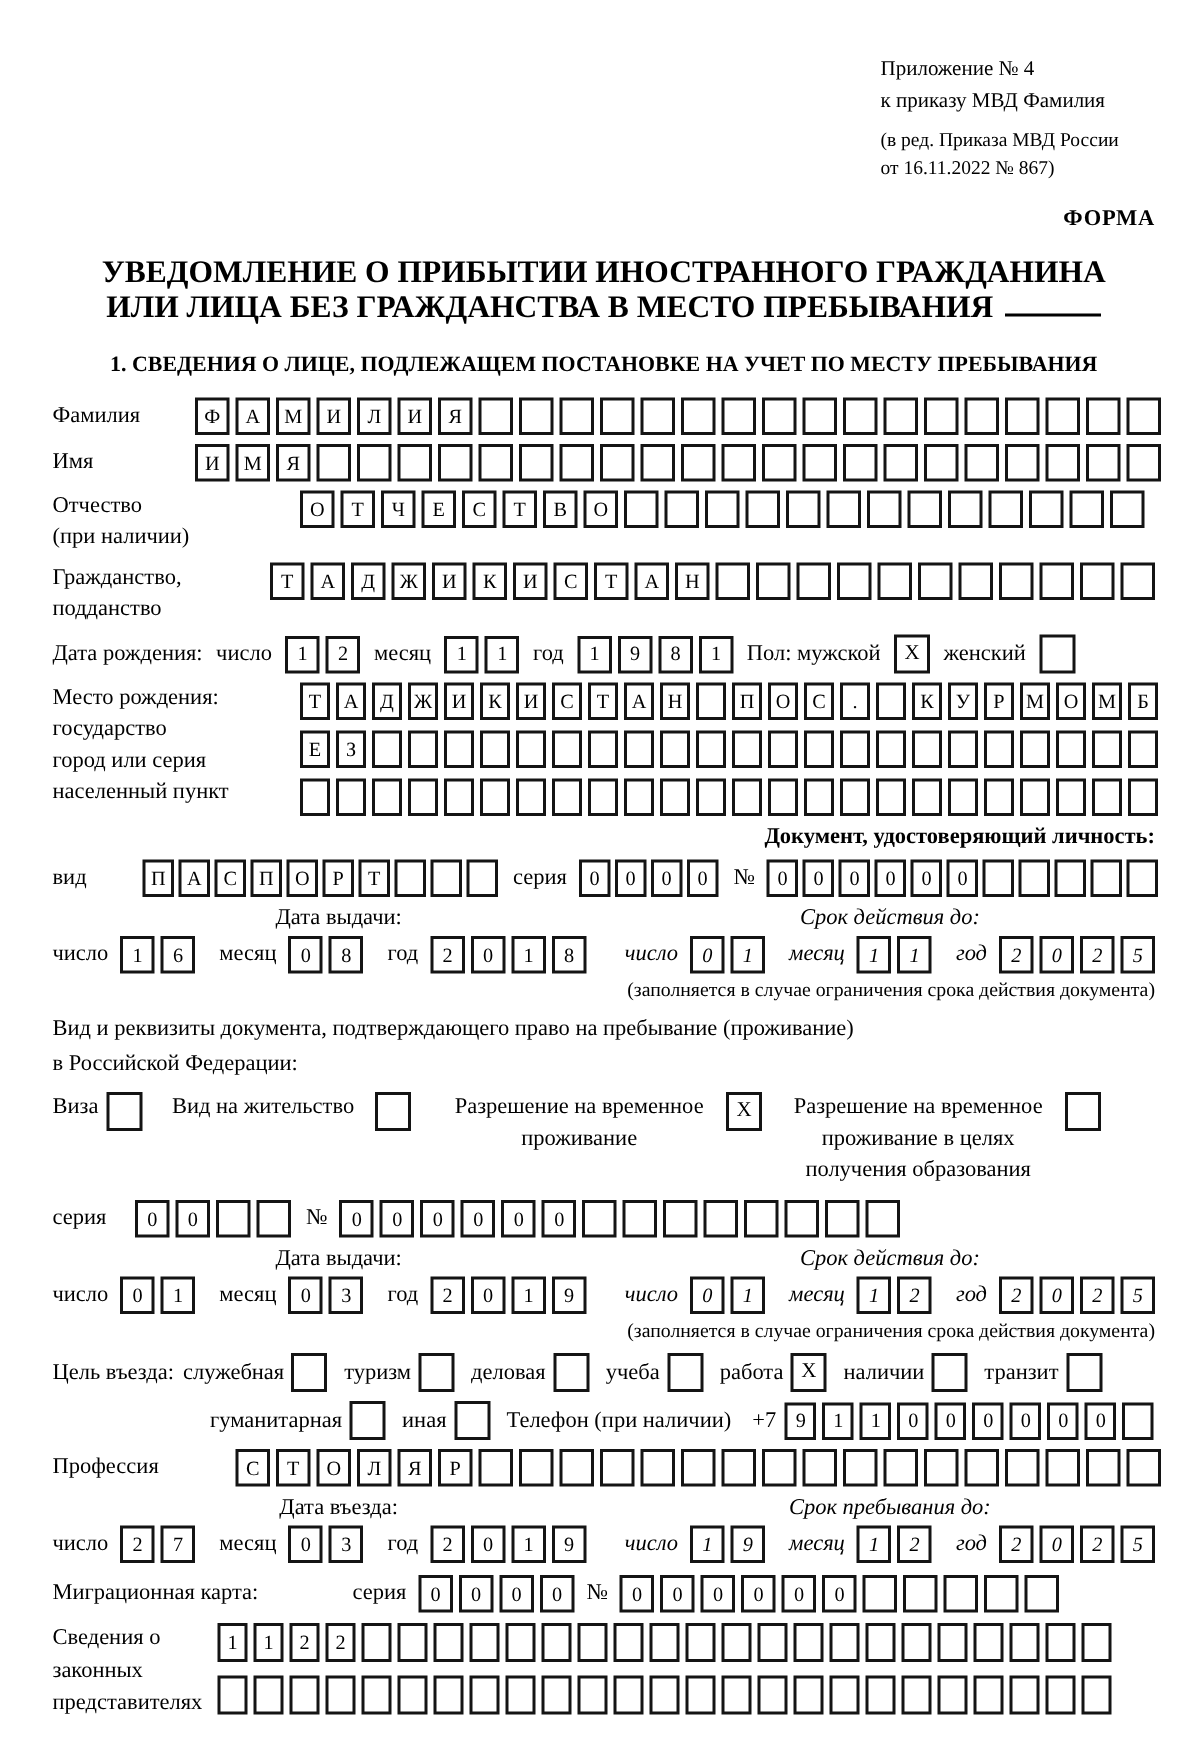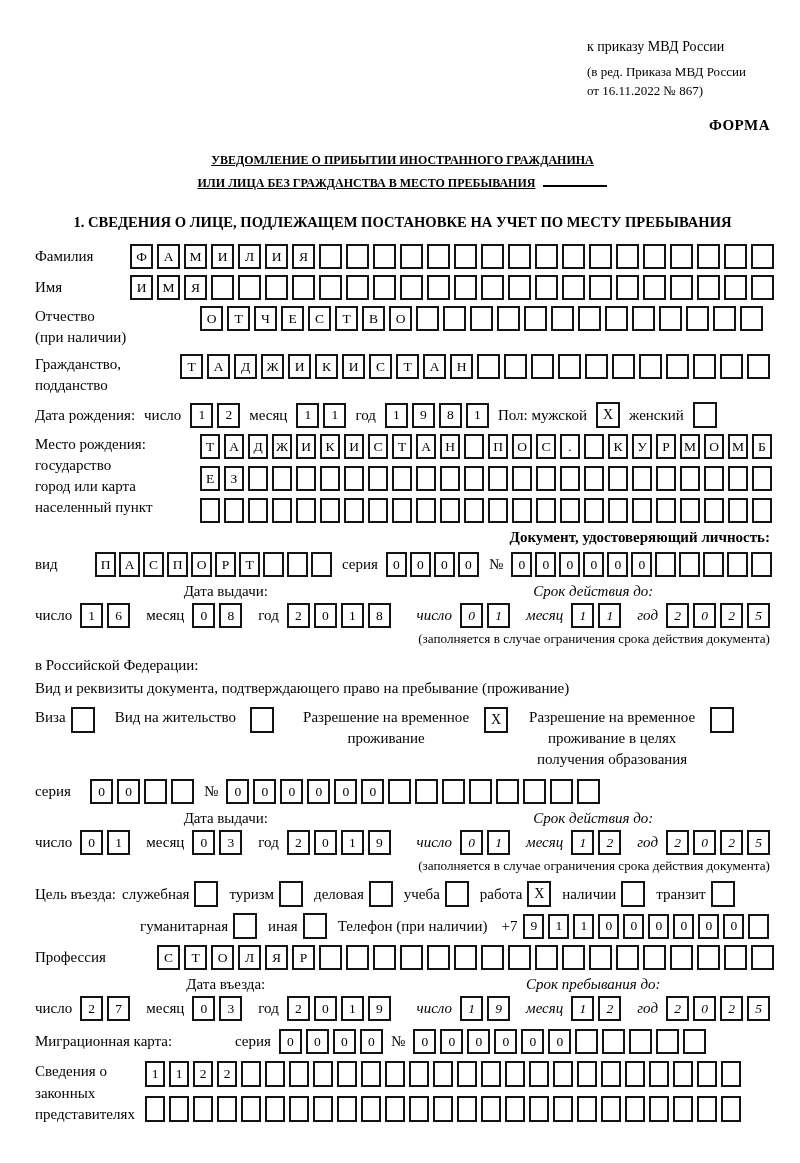--- a/index.html
+++ b/index.html
@@ -5,21 +5,21 @@
   html,body {margin:0;padding:0;background:#ffffff;}
   .page {
     width:800px;height:1163px;background:#fff;color:#000;
     font-family:"Liberation Serif","DejaVu Serif",serif;
     box-sizing:border-box;padding:36px 30px 8px 35px;overflow:hidden;
   }
   
   .hdr {margin-left:552px;font-size:14px;line-height:21px;}
   .hdr .small {font-size:13px;line-height:19px;margin-top:5px;}
   .forma {text-align:right;font-weight:bold;font-size:15px;margin-top:17px;letter-spacing:0.5px;}
-  .title {text-align:center;font-weight:bold;font-size:12px;line-height:23px;margin-top:15px;text-decoration:underline;}
+  .title {text-align:center;font-weight:bold;font-size:21px;line-height:23px;margin-top:15px;}
   .blank-line {display:inline-block;width:64px;border-bottom:2px solid #000;height:13px;margin-left:8px;}
   .sec-heading {text-align:center;font-weight:bold;font-size:14.6px;margin-top:19px;margin-bottom:13px;}
 
   
   .row {display:flex;align-items:flex-start;margin-bottom:6px;}
   .row.vcenter {align-items:center;}
   .lbl {font-size:15px;line-height:19px;flex:none;}
   .lbl-lines div {font-size:15px;line-height:21px;}
   .cells {display:flex;gap:4px;flex:none;flex-wrap:nowrap;}
   .cell {
@@ -69,21 +69,22 @@
 
   .ml8{margin-left:8px;} .ml10{margin-left:10px;} .mr8{margin-right:8px;}
   .lblw60{width:60px;} .lblw55{width:55px;} .lblw200{width:200px;}
 </style>
 </head>
 <body>
 
 <div class="page">
 
   <div class="hdr">
-    <div>к приказу МВД России</div>
+    <div>Приложение № 4</div>
+    <div>к приказу МВД Фамилия</div>
     <div class="small">
       <div>(в ред. Приказа МВД России</div>
       <div>от 16.11.2022 № 867)</div>
     </div>
   </div>
   <div class="forma">ФОРМА</div>
 
   <div class="title">
     <div>УВЕДОМЛЕНИЕ О ПРИБЫТИИ ИНОСТРАННОГО ГРАЖДАНИНА</div>
     <div><span>ИЛИ ЛИЦА БЕЗ ГРАЖДАНСТВА В МЕСТО ПРЕБЫВАНИЯ</span><span class="blank-line"></span></div>
@@ -234,21 +235,21 @@
     <span class="lbl">Пол: мужской</span>
     <span class="checkbox">X</span>
     <span class="lbl">женский</span>
     <span class="checkbox"></span>
   </div>
 
   <div class="row tight">
     <span class="lbl w-bplace lbl-lines">
       <div>Место рождения:</div>
       <div>государство</div>
-      <div>город или карта</div>
+      <div>город или серия</div>
       <div>населенный пункт</div>
     </span>
     <span class="stackgrid">
       <span class="cells">
           <span class="cell">Т</span>
           <span class="cell">А</span>
           <span class="cell">Д</span>
           <span class="cell">Ж</span>
           <span class="cell">И</span>
           <span class="cell">К</span>
@@ -406,22 +407,22 @@
             <span class="cell">2</span>
             <span class="cell">0</span>
             <span class="cell">2</span>
             <span class="cell">5</span>
           </span>
       </div>
     </div>
   </div>
   <div class="dnote">(заполняется в случае ограничения срока действия документа)</div>
 
+  <div class="resid-line">Вид и реквизиты документа, подтверждающего право на пребывание (проживание)</div>
   <div class="resid-line">в Российской Федерации:</div>
-  <div class="resid-line">Вид и реквизиты документа, подтверждающего право на пребывание (проживание)</div>
 
   <div class="opts">
     <span class="opt" style="margin-right:20px;text-align:center;">
       <span class="olbl">Виза</span>
       <span class="checkbox" style="margin-left:5px;"></span>
     </span>
     <span class="opt" style="margin-right:22px;">
       <span class="olbl">Вид на жительство</span>
       <span class="checkbox" style="margin-left:14px;"></span>
     </span>

